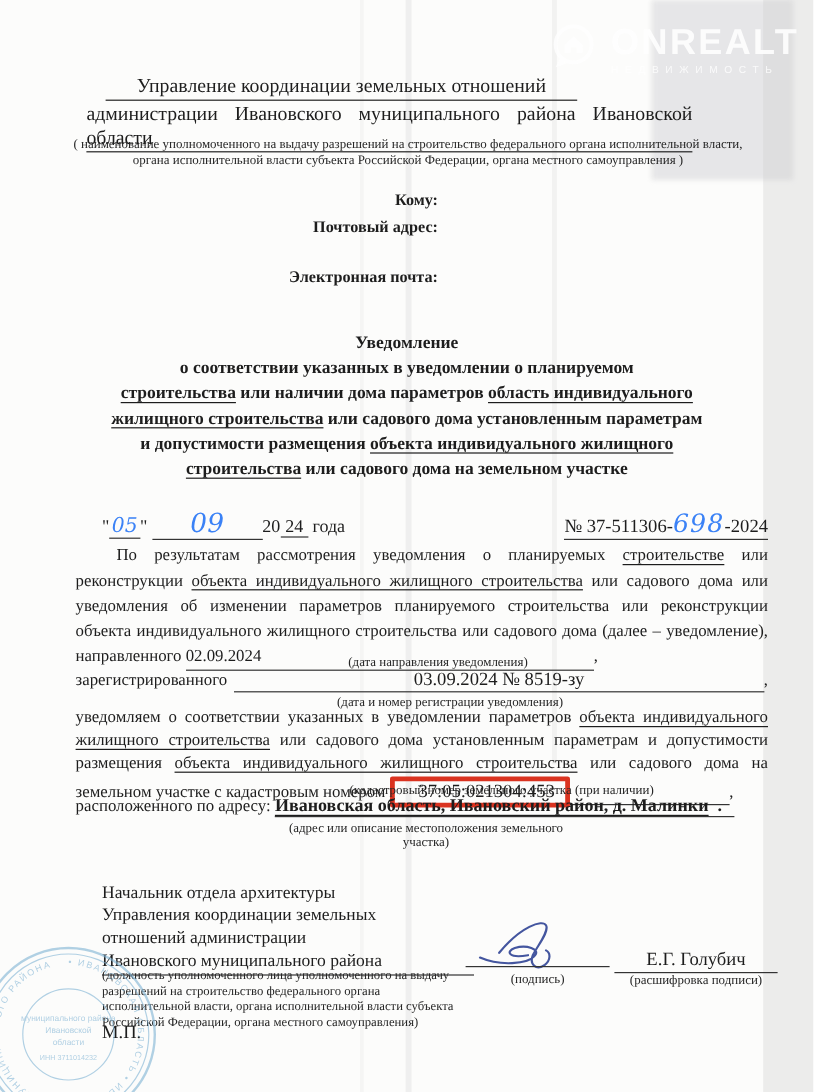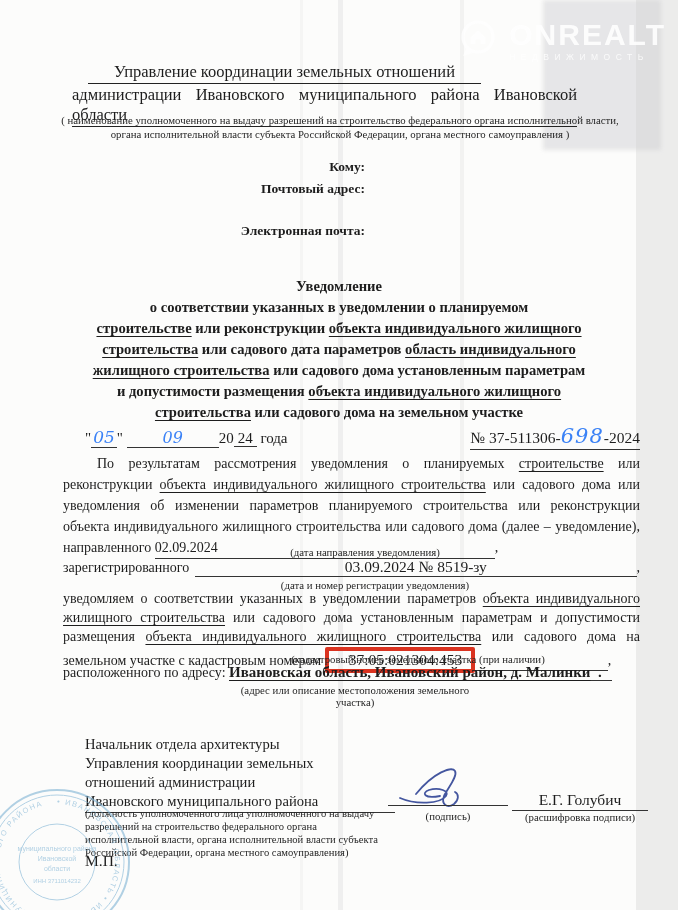--- a/index.html
+++ b/index.html
@@ -33,21 +33,21 @@
 
   .recipient{ position:absolute; top:156px; left:80px; width:285px; text-align:right; font-weight:bold; font-size:13.5px; line-height:22px; }
   .recipient .gap{ height:20px; }
 
   .doc-title{ position:absolute; top:276px; left:49px; width:580px; text-align:center; font-weight:bold; font-size:14.6px; line-height:21px; }
   .u{ text-decoration:underline; text-decoration-thickness:1.2px; text-underline-offset:3px; }
 
   .date-row{ position:absolute; top:424px; left:85px; width:555px; font-size:15px; display:flex; justify-content:space-between; align-items:baseline; }
   .hand{ font-family:"DejaVu Serif",serif; font-style:italic; color:#3b82f6; }
   .day{ font-size:17px; border-bottom:1.2px solid #333; padding:0 2px; }
-  .month-blank{ display:inline-block; width:92px; border-bottom:1.2px solid #333; text-align:center; font-size:16px; }
+  .month-blank{ display:inline-block; width:92px; border-bottom:1.2px solid #333; text-align:center; font-size:22px; }
   .yr2{ border-bottom:1.2px solid #333; padding:0 4px; }
   .doc-no{ border-bottom:1.2px solid #333; padding-bottom:1px; font-size:15.5px; }
   .doc-no .hand{ font-size:21px; letter-spacing:1px; }
 
   .body-par{ position:absolute; left:63px; width:577px; font-size:14px; line-height:21px; text-align:justify; }
   .p1{ top:453px; }
   .indent{ display:inline-block; width:34px; }
   .fill-blank{ display:inline-block; border-bottom:1.2px solid #333; text-align:left; vertical-align:baseline; }
   .p1-blank{ width:340px; }
 
@@ -118,22 +118,21 @@
   <div class="recipient">
     <div>Кому:</div>
     <div>Почтовый адрес:</div>
     <div class="gap"></div>
     <div>Электронная почта:</div>
   </div>
 
   <div class="doc-title">
     <div>Уведомление</div>
     <div>о соответствии указанных в уведомлении о планируемом</div>
-    <div><span class="u">строительстве</span><span> или реконструкции </span><span class="u">объекта индивидуального жилищного</span></div>
-    <div><span class="u">строительства</span><span> или садового дата параметров </span><span class="u">область индивидуального</span></div>
+    <div><span class="u">строительства</span><span> или наличии дома параметров </span><span class="u">область индивидуального</span></div>
     <div><span class="u">жилищного строительства</span><span> или садового дома установленным параметрам</span></div>
     <div><span>и допустимости размещения </span><span class="u">объекта индивидуального жилищного</span></div>
     <div><span class="u">строительства</span><span> или садового дома на земельном участке</span></div>
   </div>
 
   <div class="date-row">
     <div>
       <span>"</span><span class="hand day">05</span><span>"</span>
       <span class="month-blank hand">09</span><span>20</span><span class="yr2">24</span>
       <span>года</span>

